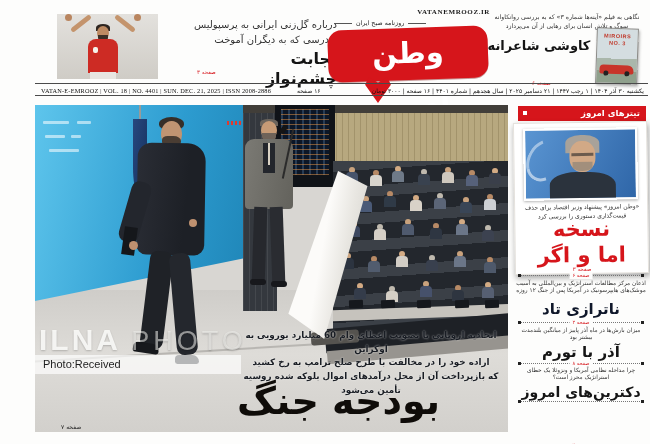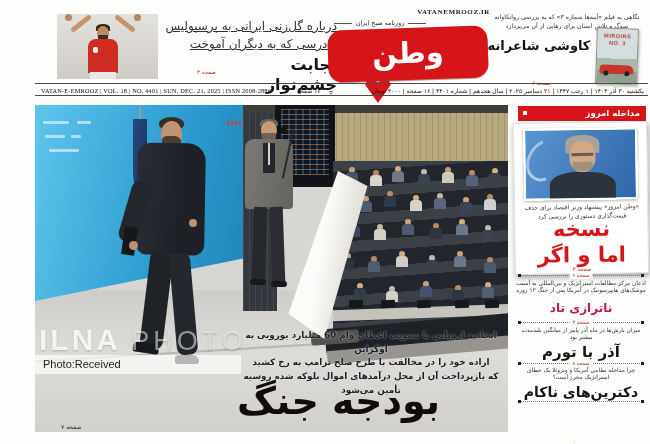--- a/index.html
+++ b/index.html
@@ -3,21 +3,21 @@
 <meta charset="utf-8">
 <style>
   * { margin:0; padding:0; box-sizing:border-box; }
   body { background:#efedea; font-family:"DejaVu Sans", sans-serif; }
   .page { position:relative; width:650px; height:444px; background:#fdfdfc; overflow:hidden; margin:0 auto; }
   .abs { position:absolute; }
 
   
   .tl-photo { left:57px; top:14px; width:101px; height:65px; background:linear-gradient(#e3e1dd,#cfccc6); overflow:hidden; }
   .tl-text { left:162px; top:17px; width:175px; height:64px; direction:rtl; text-align:right; }
-  .tl-deck { font-size:12px; color:#333; line-height:1.5;text-decoration:underline; }
+  .tl-deck { font-size:10px; color:#333; line-height:1.5; }
   .tl-head { font-size:16px; font-weight:bold; color:#141414; line-height:1.25; margin-top:2px; }
   .pageref { color:#d6151b; font-size:5.5px; direction:rtl; }
 
   
   .pl-arm-l{left:12px;top:7px;width:24px;height:5px;background:#c4946c;transform:rotate(-38deg);border-radius:3px;}
   .pl-arm-r{left:56px;top:7px;width:24px;height:5px;background:#c4946c;transform:rotate(38deg);border-radius:3px;}
   .pl-fist-l{left:8px;top:0;width:7px;height:7px;background:#b9855f;border-radius:50%;}
   .pl-fist-r{left:77px;top:0;width:7px;height:7px;background:#b9855f;border-radius:50%;}
   .pl-hair{left:39px;top:10px;width:14px;height:7px;background:#2e2621;border-radius:50% 50% 0 0;}
   .pl-head{left:40px;top:12px;width:12px;height:14px;background:#bd8a62;border-radius:50%;}
@@ -392,21 +392,21 @@
       <div>اراده خود را در مخالفت با طرح صلح ترامپ به رخ کشید</div>
       <div>که بازپرداخت آن از محل درآمدهای اموال بلوکه شده روسیه تأمین می‌شود</div>
     </div>
     <div class="abs big-headline">بودجه جنگ</div>
     <div class="abs photo-pageref">صفحه ۷</div>
   </div>
 
   <div class="abs sidebar">
     <div class="sb-bar">
       <span class="sq"></span>
-      <span class="lbl">مداخله امروز</span>
+      <span class="lbl">تیترهای امروز</span>
     </div>
 
     <div class="sb-card">
       <div class="sb-photo">
         <div class="sbp-callig"></div>
         <div class="sbp-hair"></div>
         <div class="sbp-face"></div>
         <div class="sbp-glasses"></div>
         <div class="sbp-stubble"></div>
         <div class="sbp-body"></div>
@@ -420,39 +420,39 @@
       <div class="pageref sb-card-ref">صفحه ۳</div>
     </div>
 
     <div class="sep" style="top:167px;">
       <span class="line"></span>
         <span class="sq-l"></span>
         <span class="sq-r"></span>
       <span class="lbl">صفحه ۶</span>
     </div>
     <div class="it-deck" style="top:174px;">اذعان مرکز مطالعات استراتژیک و بین‌المللی به آسیب موشک‌های هایپرسونیک در آمریکا پس از جنگ ۱۲ روزه</div>
-    <div class="it-head" style="top:196px;font-size:12px;color:#be185d;">ناترازی تاد</div>
+    <div class="it-head" style="top:196px;font-size:15px;color:#0f172a;">ناترازی تاد</div>
 
     <div class="sep" style="top:214px;">
       <span class="line"></span>
         <span class="sq-l"></span>
         <span class="sq-r"></span>
       <span class="lbl">صفحه ۲</span>
     </div>
     <div class="it-deck" style="top:221px;">میزان بارش‌ها در ماه آذر پاییز از میانگین بلندمدت بیشتر بود</div>
     <div class="it-head" style="top:239px;font-size:15px;">آذر با تورم</div>
 
     <div class="sep" style="top:255px;">
       <span class="line"></span>
         <span class="sq-l"></span>
         <span class="sq-r"></span>
       <span class="lbl">صفحه ۸</span>
     </div>
     <div class="it-deck" style="top:261px;">چرا مداخله نظامی آمریکا و ونزوئلا یک خطای استراتژیک محرز است؟</div>
-    <div class="it-head" style="top:279px;font-size:14px;">دکترین‌های ناکام</div>
+    <div class="it-head" style="top:279px;font-size:14px;">دکترین‌های امروز</div>
 
     <div class="sep" style="top:293px;">
       <span class="line"></span>
         <span class="sq-l"></span>
         <span class="sq-r"></span>
     </div>
 
 
     <div class="sep" style="top:337px;">
 

